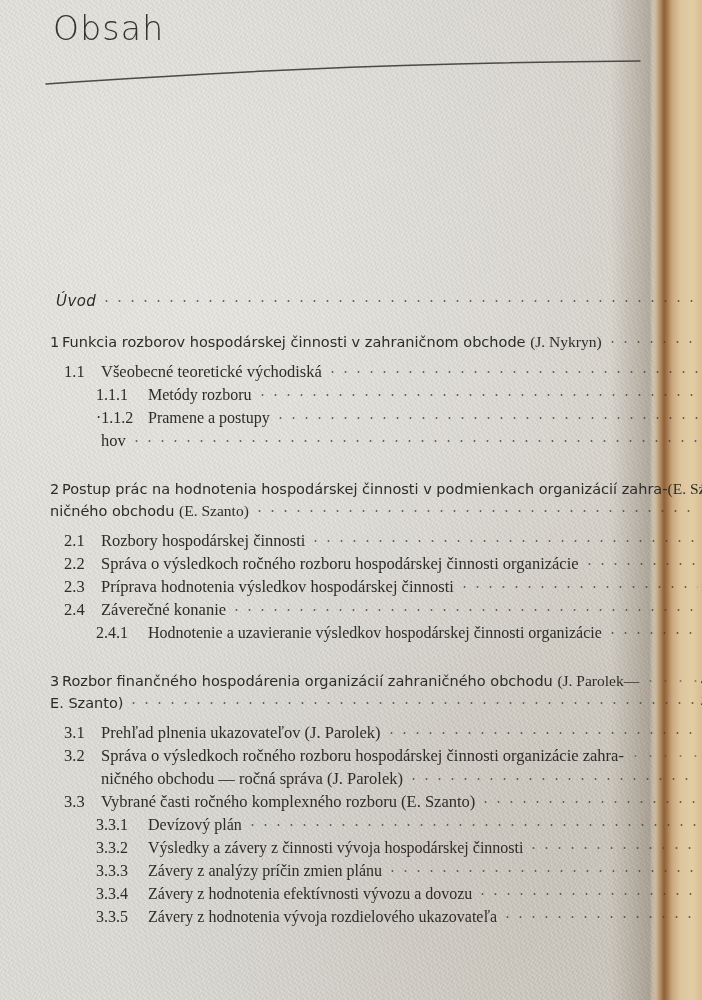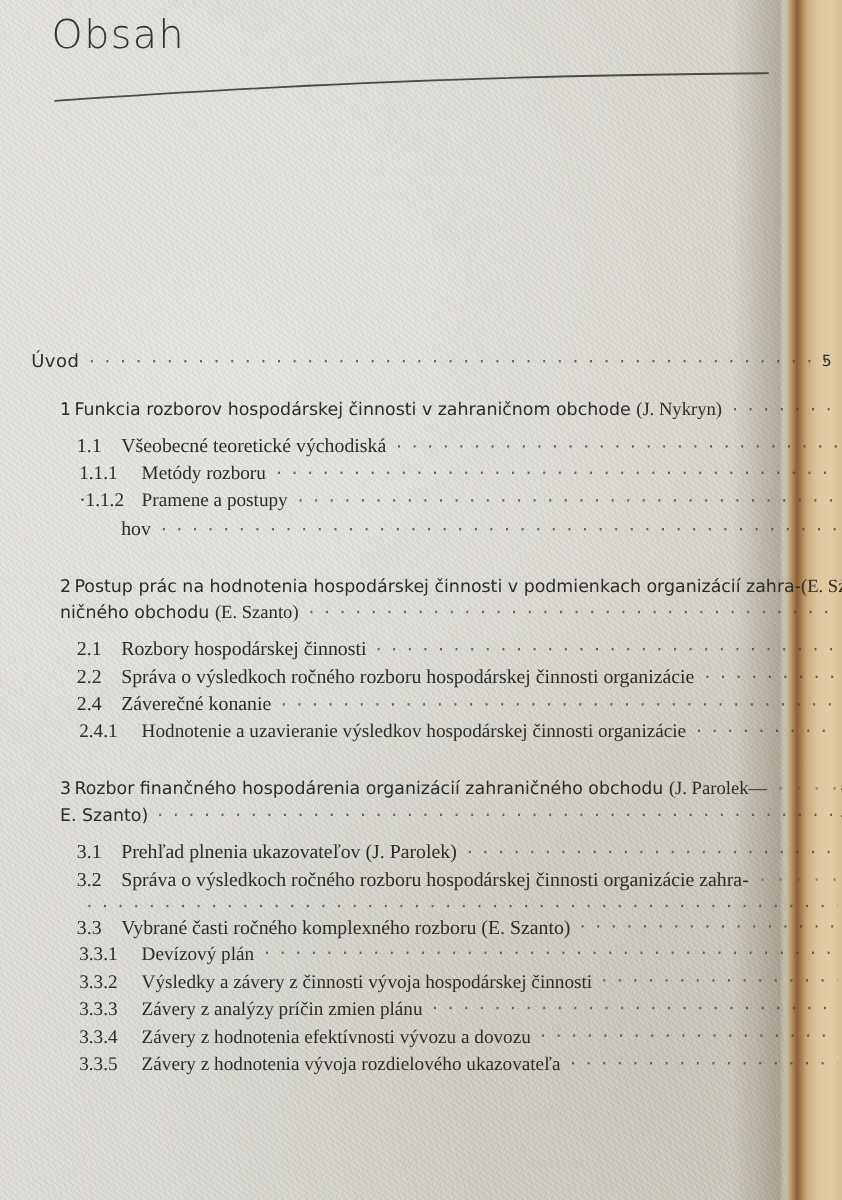--- a/index.html
+++ b/index.html
@@ -67,21 +67,21 @@
   }
   #content {
     position: absolute;
     inset: 0;
     z-index: 5;
   }
 
   
   #title {
     position: absolute;
-    left: 43px;
+    left: 53px;
     top: 9px;
     font-family: "DejaVu Sans", sans-serif;
     font-weight: 300;
     font-size: 33px;
     letter-spacing: 1.2px;
     color: #33342f;
   }
   #title-rule {
     position: absolute;
     left: 44px;
@@ -140,32 +140,32 @@
     width: 30px;
     text-align: right;
     font-size: 13px;
     color: #2f302b;
   }
   .cont {
     white-space: pre;
   }
 
   
-  .lvl-front { padding-left: 26px; font-family: "DejaVu Sans", sans-serif; font-size: 15px; }
+  .lvl-front { padding-left: 56px; font-family: "DejaVu Sans", sans-serif; font-size: 15px; font-style: italic; }
   .lvl-front .txt { letter-spacing: 0.4px; }
 
   .lvl-chap { padding-left: 50px; font-family: "DejaVu Sans", sans-serif; font-size: 14.5px; }
   .lvl-chap .num { width: 12px; }
   .lvl-chap .ser { font-family: "Liberation Serif", serif; font-size: 15.5px; }
 
   .lvl-2 { padding-left: 64px; font-family: "Liberation Serif", serif; font-size: 16.5px; }
   .lvl-2 .num { width: 37px; }
   .lvl-2 .cont { padding-left: 37px; }
 
-  .lvl-3 { padding-left: 66px; font-family: "Liberation Serif", serif; font-size: 16px; }
+  .lvl-3 { padding-left: 96px; font-family: "Liberation Serif", serif; font-size: 16px; }
   .lvl-3 .num { width: 52px; }
 
   .sp-sm { height: 7px; }
   .sp-md { height: 18px; }
   .sp-lg { height: 26px; }
 
   .rowline { line-height: 23px; }
   .rowline-chap { line-height: 22px; }
 </style>
 </head>
@@ -255,20 +255,27 @@
         </div>
         <div class="entry lvl-2">
           <div class="row rowline">
             <span class="num">2.2</span>
             <span class="txt">Správa o výsledkoch ročného rozboru hospodárskej činnosti organizácie</span>
             <span class="leader"></span>
           </div>
         </div>
         <div class="entry lvl-2">
           <div class="row rowline">
+            <span class="num">2.3</span>
+            <span class="txt">Príprava hodnotenia výsledkov hospodárskej činnosti</span>
+            <span class="leader"></span>
+          </div>
+        </div>
+        <div class="entry lvl-2">
+          <div class="row rowline">
             <span class="num">2.4</span>
             <span class="txt">Záverečné konanie</span>
             <span class="leader"></span>
           </div>
         </div>
         <div class="entry lvl-3">
           <div class="row rowline">
             <span class="num">2.4.1</span>
             <span class="txt">Hodnotenie a uzavieranie výsledkov hospodárskej činnosti organizácie</span>
             <span class="leader"></span>
@@ -297,20 +304,21 @@
             <span class="leader"></span>
           </div>
         </div>
         <div class="entry lvl-2">
           <div class="row rowline">
             <span class="num">3.2</span>
             <span class="txt">Správa o výsledkoch ročného rozboru hospodárskej činnosti organizácie zahra-</span>
             <span class="leader short"></span>
           </div>
           <div class="row rowline">
+            <span class="cont txt">ničného obchodu — ročná správa (J. Parolek)</span>
             <span class="leader"></span>
           </div>
         </div>
         <div class="entry lvl-2">
           <div class="row rowline">
             <span class="num">3.3</span>
             <span class="txt">Vybrané časti ročného komplexného rozboru (E. Szanto)</span>
             <span class="leader"></span>
           </div>
         </div>

